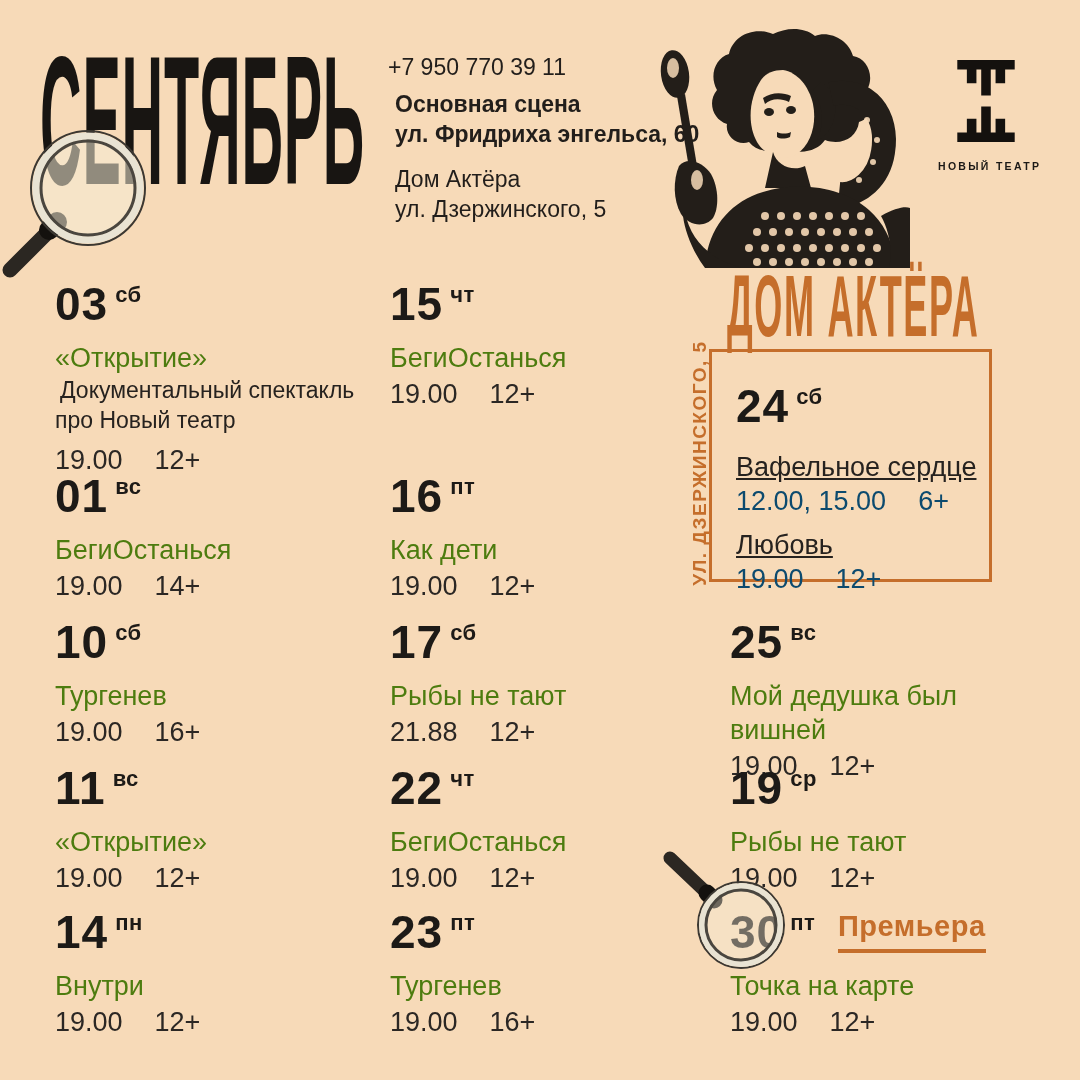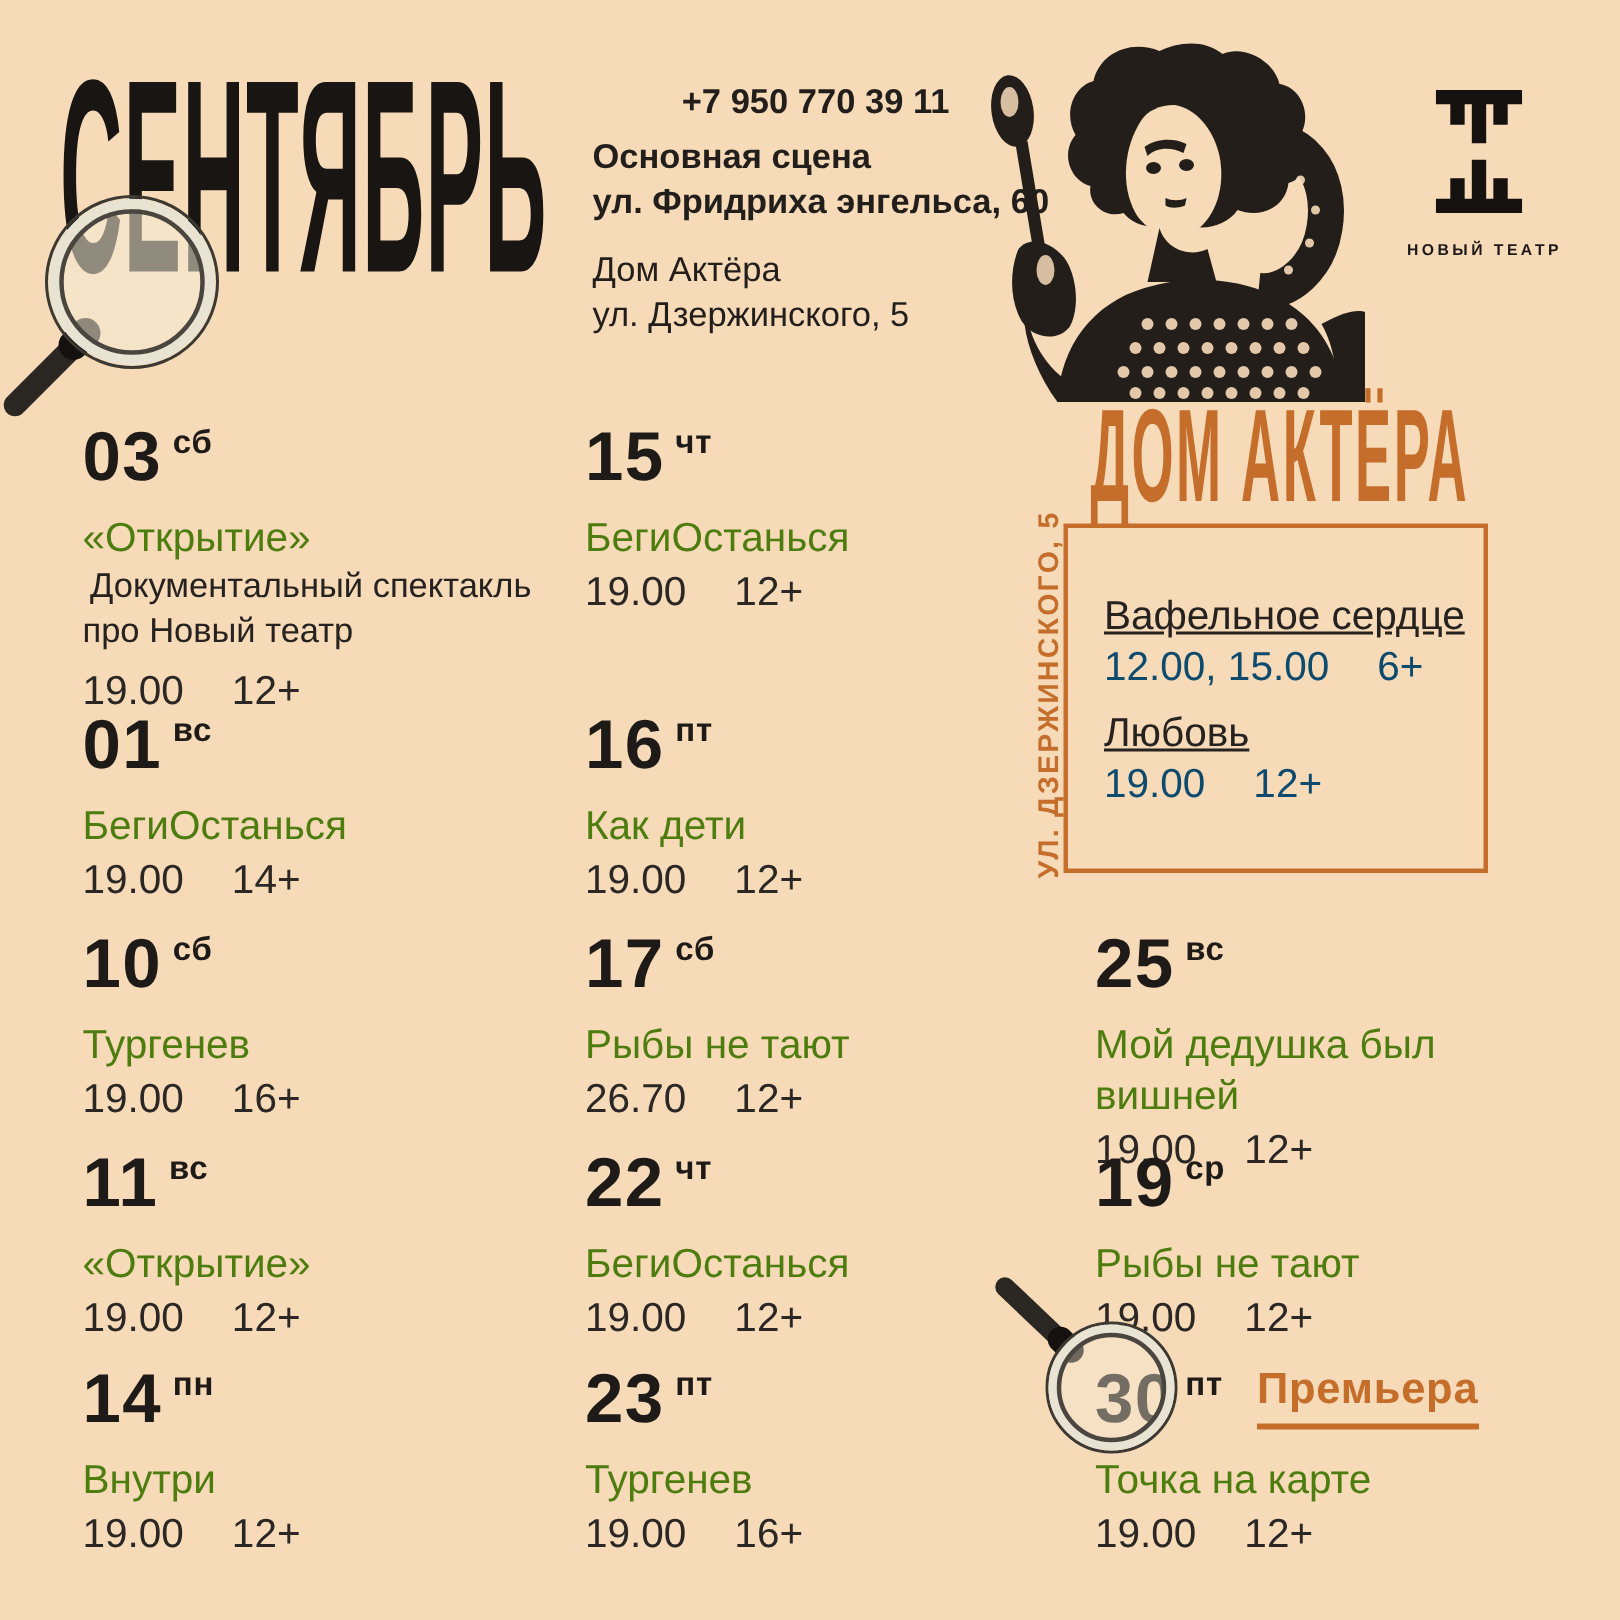--- a/index.html
+++ b/index.html
@@ -3,21 +3,21 @@
 <meta charset="utf-8">
 <style>
   html,body{margin:0;padding:0;}
   body{font-family:"Liberation Sans","DejaVu Sans",sans-serif;}
   .canvas{position:relative;width:1080px;height:1080px;background:#f7dab8;overflow:hidden;color:#211d1a;}
 
   
   .month-title{position:absolute;left:40px;top:28px;font-size:72px;font-weight:700;line-height:1;
     letter-spacing:1px;transform:scale(0.8,2.55);transform-origin:left top;white-space:nowrap;color:#181512;}
   .contact{position:absolute;left:388px;top:52px;font-size:23px;line-height:30px;color:#221e1b;}
-  .contact .phone{font-weight:700;margin-bottom:7px;text-align:center;}
+  .contact .phone{font-weight:400;margin-bottom:7px;}
   .contact .bold-line{font-weight:700;margin-left:7px;}
   .contact .plain-line{margin-left:7px;}
   .contact .venue2{margin-top:15px;}
 
   .logo{position:absolute;left:938px;top:60px;width:96px;text-align:center;}
   .logo-caption{font-size:10.5px;font-weight:700;letter-spacing:2.3px;margin-top:14px;white-space:nowrap;color:#1c1916;}
 
   .photo{position:absolute;left:645px;top:20px;}
 
   
@@ -124,20 +124,21 @@
     <svg width="74" height="82" viewBox="0 0 100 120">
       <g fill="#14110e">
         <path d="M8,0 H92 V14 H78 V34 H64 V14 H57 V52 H43 V14 H36 V34 H22 V14 H8 Z"></path>
         <path d="M8,120 H92 V106 H78 V86 H64 V106 H57 V68 H43 V106 H36 V86 H22 V106 H8 Z"></path>
       </g>
     </svg>
     <div class="logo-caption">НОВЫЙ ТЕАТР</div>
   </div>
 
   <div class="da-box">
+    <div class="day-row"><span>24</span><span class="dow">сб</span></div>
     <div class="show-title">Вафельное сердце</div>
     <div class="show-meta"><span>12.00, 15.00</span><span class="age">6+</span></div>
     <div class="show-title second">Любовь</div>
     <div class="show-meta"><span>19.00</span><span class="age">12+</span></div>
   </div>
   <div class="da-title">ДОМ АКТЁРА</div>
   <div class="vert-address">УЛ. ДЗЕРЖИНСКОГО, 5</div>
 
   <div class="event" style="left:55px;top:280px">
     <div class="day-row"><span>03</span><span class="dow">сб</span></div>
@@ -179,21 +180,21 @@
 
   <div class="event" style="left:390px;top:472px">
     <div class="day-row"><span>16</span><span class="dow">пт</span></div>
     <div class="ev-title">Как дети</div>
     <div class="ev-meta"><span>19.00</span><span class="age">12+</span></div>
   </div>
 
   <div class="event" style="left:390px;top:618px">
     <div class="day-row"><span>17</span><span class="dow">сб</span></div>
     <div class="ev-title">Рыбы не тают</div>
-    <div class="ev-meta"><span>26.70</span><span class="age">12+</span></div>
+    <div class="ev-meta"><span>21.88</span><span class="age">12+</span></div>
   </div>
 
   <div class="event" style="left:390px;top:764px">
     <div class="day-row"><span>22</span><span class="dow">чт</span></div>
     <div class="ev-title">БегиОстанься</div>
     <div class="ev-meta"><span>19.00</span><span class="age">12+</span></div>
   </div>
 
   <div class="event" style="left:390px;top:908px">
     <div class="day-row"><span>23</span><span class="dow">пт</span></div>

